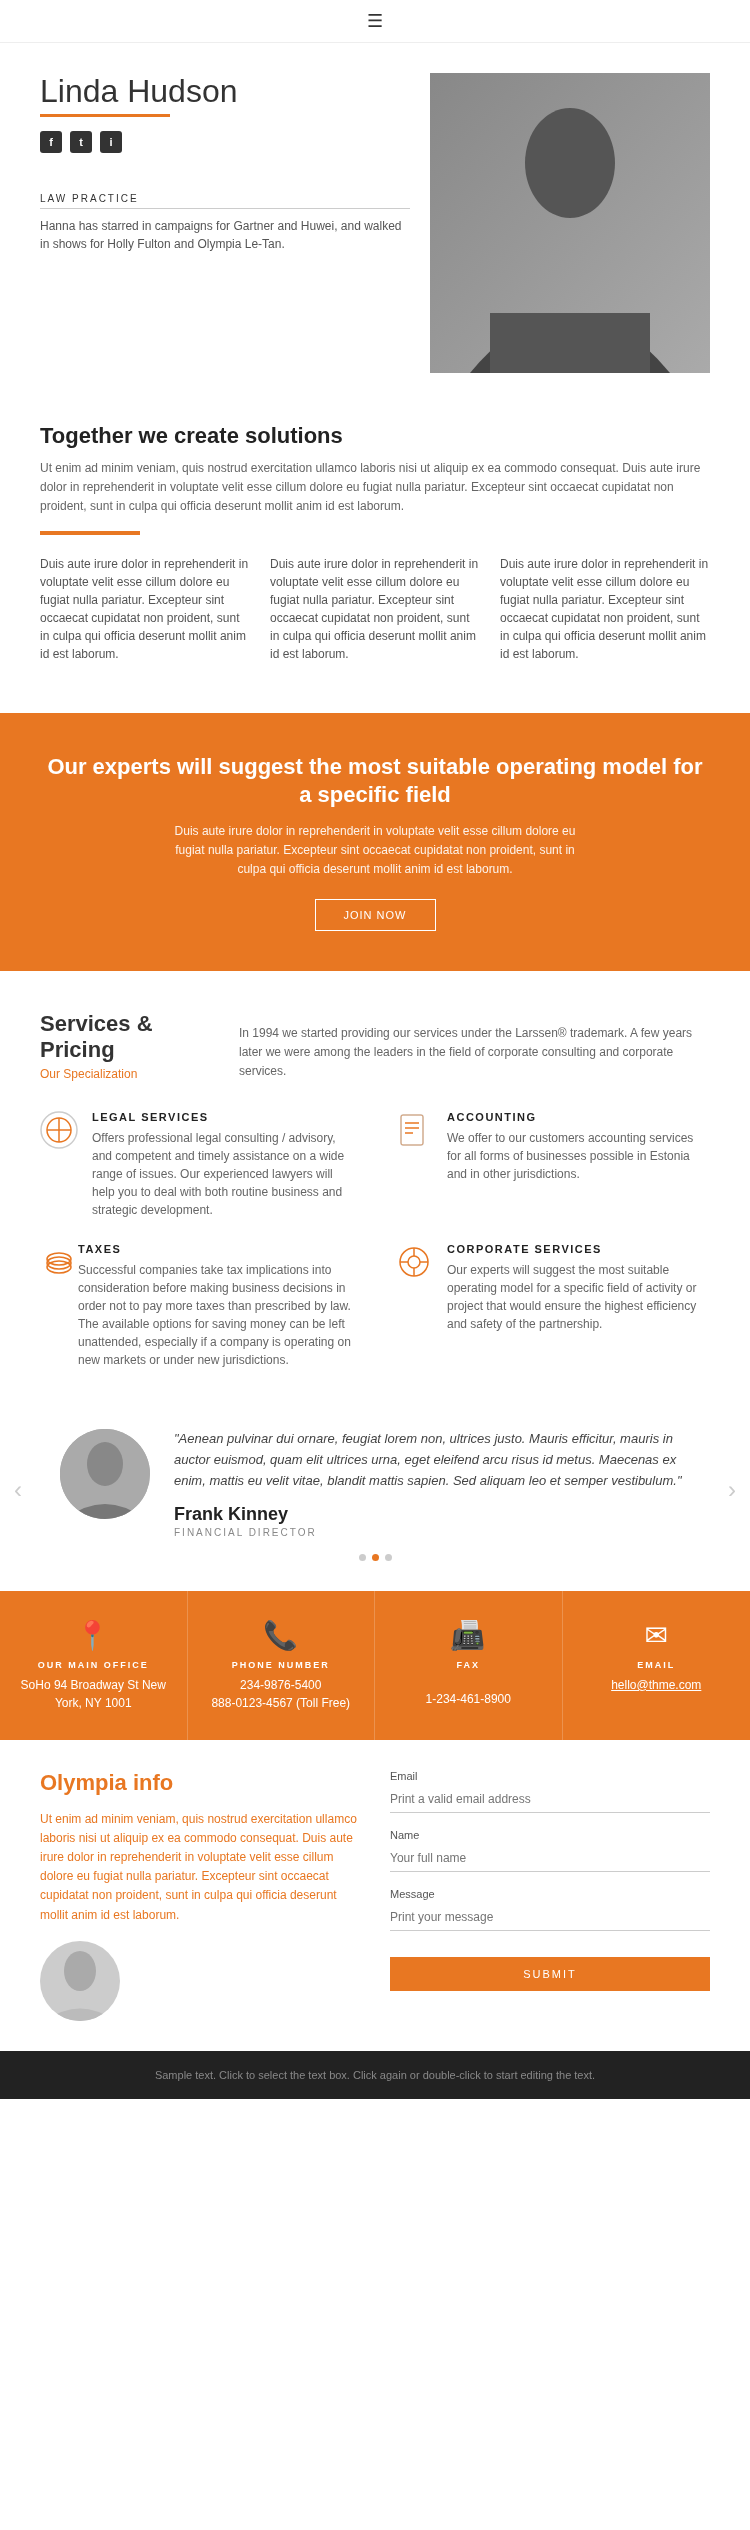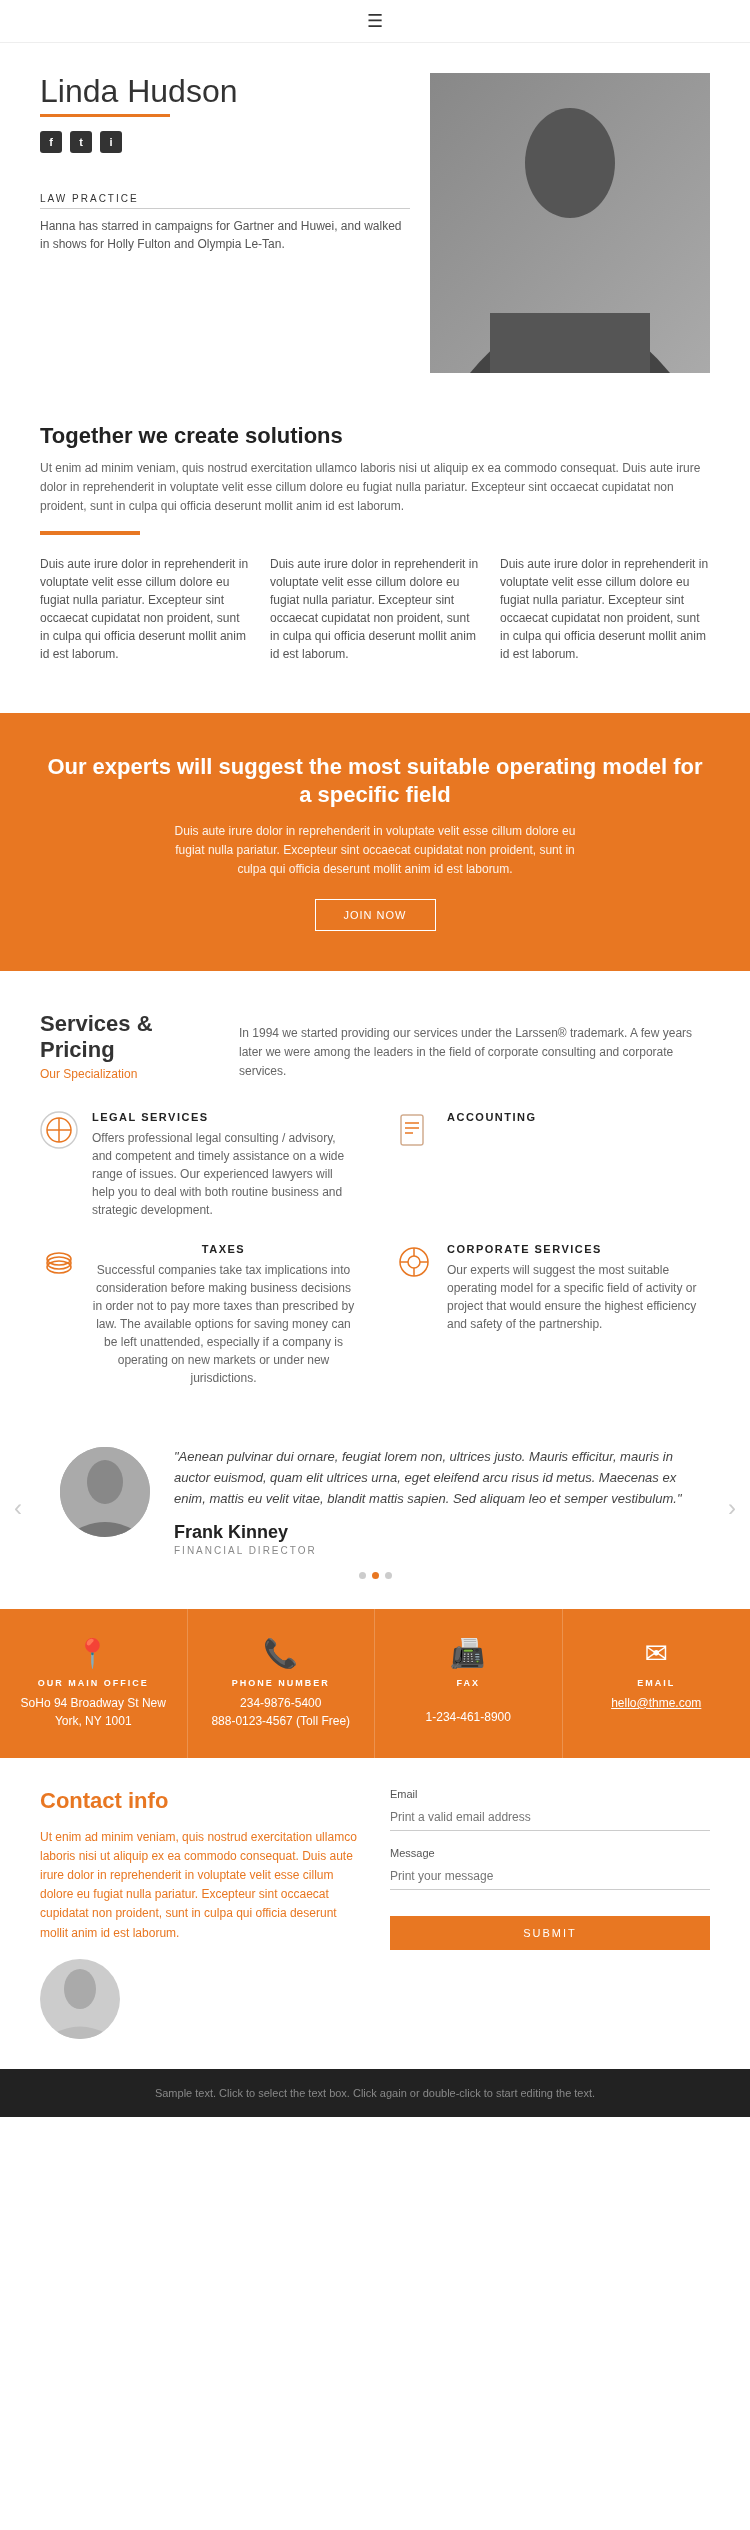--- a/index.html
+++ b/index.html
@@ -95,24 +95,25 @@
         <svg width="38" height="38" viewBox="0 0 38 38" xmlns="http://www.w3.org/2000/svg">
           <rect x="6" y="4" width="22" height="30" rx="2" fill="none" stroke="#ccc" stroke-width="1.5"></rect>
           <rect x="6" y="4" width="22" height="30" rx="2" fill="none" stroke="#e87722" stroke-width="1" opacity="0.5"></rect>
           <line x1="10" y1="12" x2="24" y2="12" stroke="#e87722" stroke-width="1.5"></line>
           <line x1="10" y1="17" x2="24" y2="17" stroke="#e87722" stroke-width="1.5"></line>
           <line x1="10" y1="22" x2="18" y2="22" stroke="#e87722" stroke-width="1.5"></line>
         </svg>
       </div>
       <div>
         <h4 style="font-size:11px;letter-spacing:1.5px;text-transform:uppercase;font-weight:700;margin-bottom:6px;color:#222;">ACCOUNTING</h4>
-      </div>
-    </div>
-
-    <div style="display:flex;gap:14px;text-align:center;">
+        <p style="font-size:12px;color:#666;line-height:1.5;">We offer to our customers accounting services for all forms of businesses possible in Estonia and in other jurisdictions.</p>
+      </div>
+    </div>
+
+    <div style="display:flex;">
       <div style="flex:0 0 38px;">
         <svg width="38" height="38" viewBox="0 0 38 38" xmlns="http://www.w3.org/2000/svg">
           <ellipse cx="19" cy="24" rx="12" ry="6" fill="none" stroke="#e87722" stroke-width="1.5"></ellipse>
           <ellipse cx="19" cy="20" rx="12" ry="6" fill="none" stroke="#e87722" stroke-width="1.5"></ellipse>
           <ellipse cx="19" cy="16" rx="12" ry="6" fill="none" stroke="#e87722" stroke-width="1.5"></ellipse>
         </svg>
       </div>
       <div>
         <h4 style="font-size:11px;letter-spacing:1.5px;text-transform:uppercase;font-weight:700;margin-bottom:6px;color:#222;">TAXES</h4>
         <p style="font-size:12px;color:#666;line-height:1.5;">Successful companies take tax implications into consideration before making business decisions in order not to pay more taxes than prescribed by law. The available options for saving money can be left unattended, especially if a company is operating on new markets or under new jurisdictions.</p>
@@ -184,36 +185,40 @@
 
   <div style="padding:28px 16px;text-align:center;">
     <div style="font-size:28px;color:#fff;margin-bottom:8px;">✉</div>
     <div style="font-size:9px;letter-spacing:2px;text-transform:uppercase;color:#fff;font-weight:700;margin-bottom:6px;">EMAIL</div>
     <div style="font-size:12px;color:#fff;line-height:1.5;text-decoration:underline;">hello@thme.com</div>
   </div>
 </div>
 
 <div style="display:flex;padding:30px 40px;gap:30px;background:#fff;">
   <div style="flex:1;">
-    <h2 style="font-size:22px;font-weight:700;color:#e87722;margin-bottom:14px;">Contact info</h2>
+    <h2 style="font-size:22px;font-weight:700;color:#e87722;margin-bottom:14px;">Olympia info</h2>
     <p style="font-size:12px;color:#e87722;line-height:1.6;margin-bottom:16px;">Ut enim ad minim veniam, quis nostrud exercitation ullamco laboris nisi ut aliquip ex ea commodo consequat. Duis aute irure dolor in reprehenderit in voluptate velit esse cillum dolore eu fugiat nulla pariatur. Excepteur sint occaecat cupidatat non proident, sunt in culpa qui officia deserunt mollit anim id est laborum.</p>
     <div style="width:80px;height:80px;border-radius:50%;overflow:hidden;">
       <svg width="80" height="80" viewBox="0 0 80 80" xmlns="http://www.w3.org/2000/svg">
         <rect width="80" height="80" fill="#ccc"></rect>
         <ellipse cx="40" cy="30" rx="16" ry="20" fill="#aaa"></ellipse>
         <path d="M5 80 Q40 55 75 80 Z" fill="#bbb"></path>
       </svg>
     </div>
   </div>
   <div style="flex:1;">
     <div style="margin-bottom:16px;">
       <label style="font-size:11px;color:#555;margin-bottom:4px;display:block;">Email</label>
       <input type="email" style="width: 100%; border-top: none; border-right: none; border-left: none; border-image: initial; border-bottom: 1px solid rgb(204, 204, 204); padding: 6px 0px; font-size: 12px; outline: none;" placeholder="Print a valid email address">
     </div>
     <div style="margin-bottom:16px;">
+      <label style="font-size:11px;color:#555;margin-bottom:4px;display:block;">Name</label>
+      <input type="text" style="width: 100%; border-top: none; border-right: none; border-left: none; border-image: initial; border-bottom: 1px solid rgb(204, 204, 204); padding: 6px 0px; font-size: 12px; outline: none;" placeholder="Your full name">
+    </div>
+    <div style="margin-bottom:16px;">
       <label style="font-size:11px;color:#555;margin-bottom:4px;display:block;">Message</label>
       <input type="text" style="width: 100%; border-top: none; border-right: none; border-left: none; border-image: initial; border-bottom: 1px solid rgb(204, 204, 204); padding: 6px 0px; font-size: 12px; outline: none;" placeholder="Print your message">
     </div>
     <button style="background:#e87722;color:#fff;border:none;padding:11px 40px;font-size:11px;letter-spacing:2px;text-transform:uppercase;cursor:pointer;margin-top:10px;width:100%;">SUBMIT</button>
   </div>
 </div>
 
 <div style="background:#222;padding:16px 40px;text-align:center;">
   <p style="font-size:11px;color:#888;line-height:1.5;">Sample text. Click to select the text box. Click again or double-click to start editing the text.</p>
 </div>

